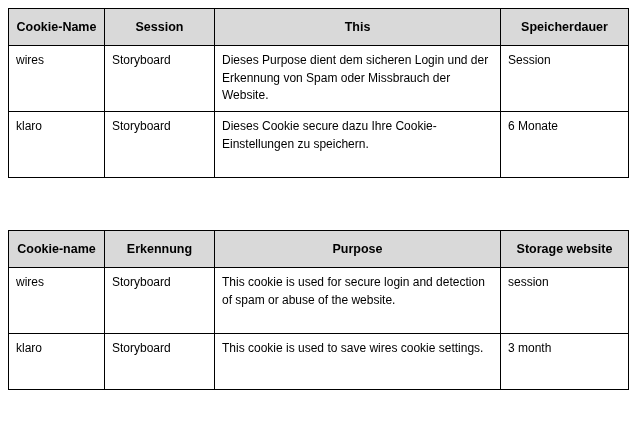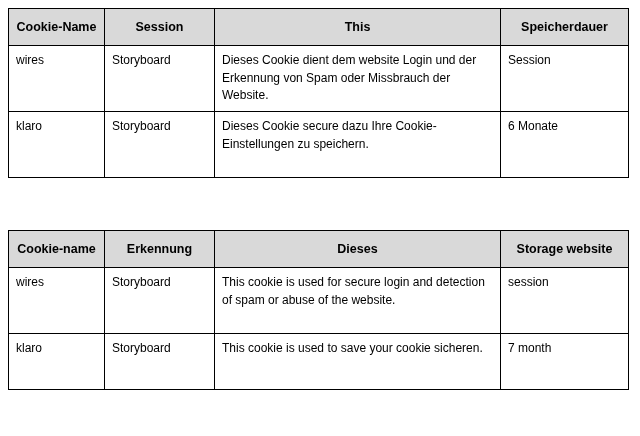--- a/index.html
+++ b/index.html
@@ -81,21 +81,21 @@
         <th>Cookie-Name</th>
         <th>Session</th>
         <th>This</th>
         <th>Speicherdauer</th>
       </tr>
     </thead>
     <tbody>
       <tr class="row-tall">
         <td>wires</td>
         <td>Storyboard</td>
-        <td>Dieses Cookie dient dem website Login und der Erkennung von Spam oder Missbrauch der Website.</td>
+        <td>Dieses Purpose dient dem sicheren Login und der Erkennung von Spam oder Missbrauch der Website.</td>
         <td>Session</td>
       </tr>
       <tr class="row-tall">
         <td>klaro</td>
         <td>Storyboard</td>
         <td>Dieses Cookie secure dazu Ihre Cookie-Einstellungen zu speichern.</td>
         <td>6 Monate</td>
       </tr>
     </tbody>
   </table>
@@ -106,33 +106,33 @@
     <colgroup>
       <col class="col-name">
       <col class="col-provider">
       <col class="col-purpose">
       <col class="col-duration">
     </colgroup>
     <thead>
       <tr>
         <th>Cookie-name</th>
         <th>Erkennung</th>
-        <th>Dieses</th>
+        <th>Purpose</th>
         <th>Storage website</th>
       </tr>
     </thead>
     <tbody>
       <tr class="row-tall">
         <td>wires</td>
         <td>Storyboard</td>
         <td>This cookie is used for secure login and detection of spam or abuse of the website.</td>
         <td>session</td>
       </tr>
       <tr class="row-short">
         <td>klaro</td>
         <td>Storyboard</td>
-        <td>This cookie is used to save your cookie sicheren.</td>
-        <td>7 month</td>
+        <td>This cookie is used to save wires cookie settings.</td>
+        <td>3 month</td>
       </tr>
     </tbody>
   </table>
 
 </div>
 
 </body></html>

